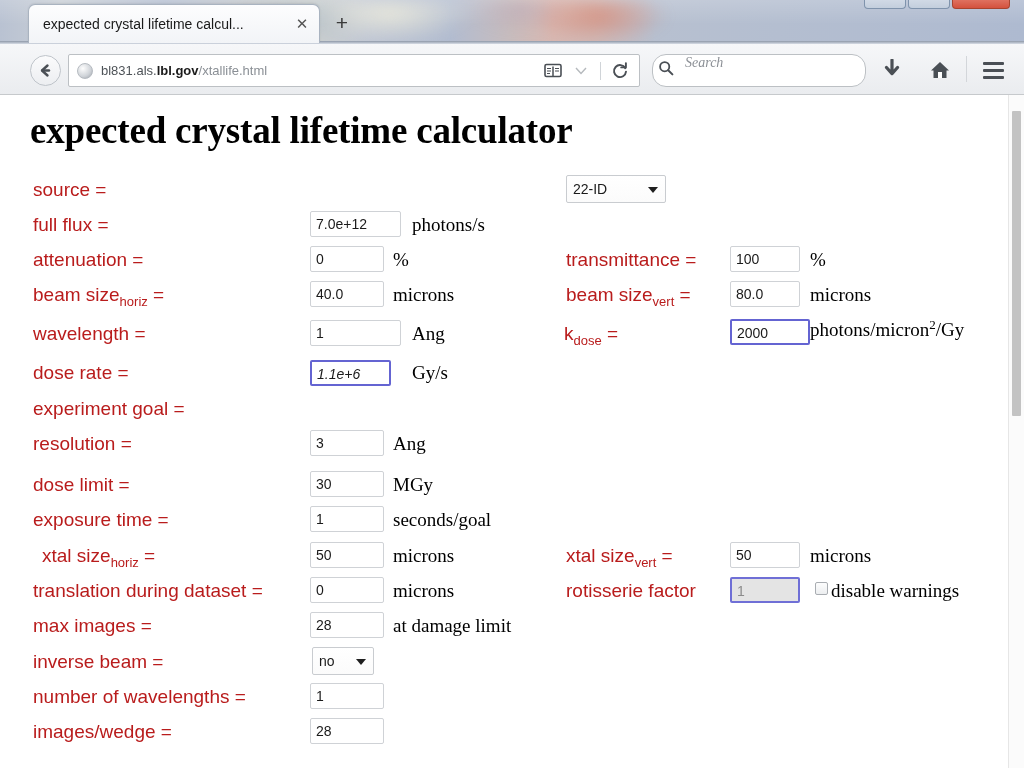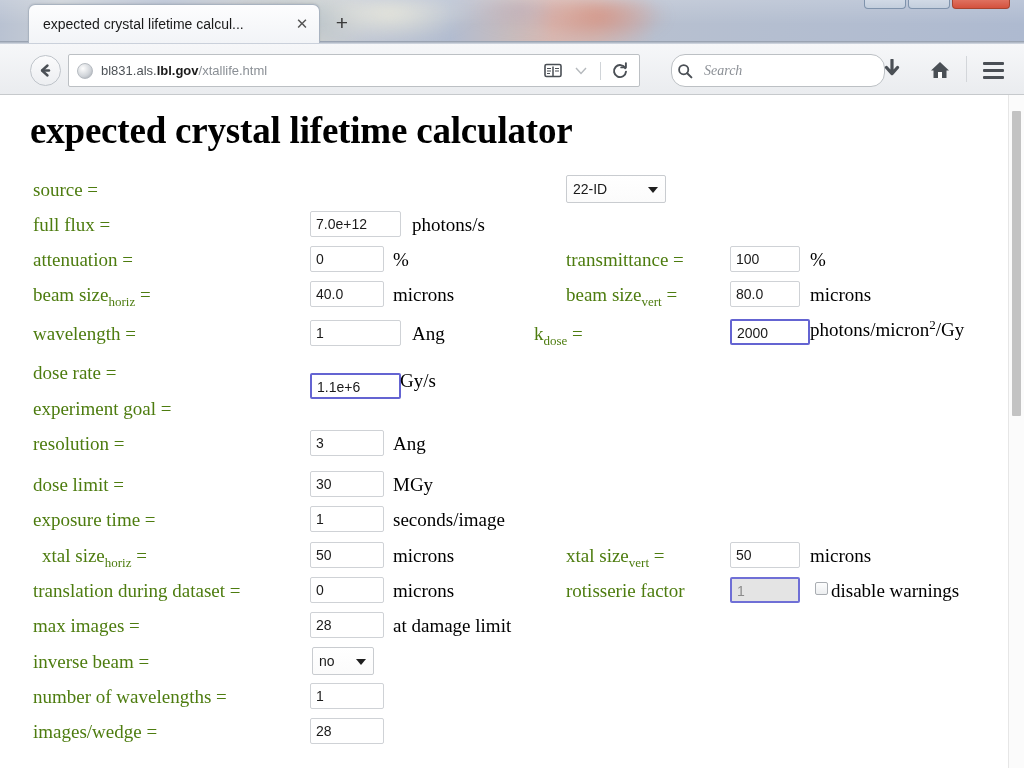--- a/index.html
+++ b/index.html
@@ -141,21 +141,21 @@
     display: flex; align-items: center; justify-content: center;
   }
   .url-divider { width: 1px; height: 18px; background: #d0d4d8; margin: 0 4px; }
 
   #searchbar {
     position: absolute; left: 652px; top: 10px;
     width: 212px; height: 31px;
     background: #ffffff;
     border: 1px solid #bcc0c4;
     border-radius: 14px;
-    display: flex; align-items: center; margin-left: 19px;
+    display: flex; align-items: flex-start;
   }
   #search-placeholder {
     font-family: "Liberation Serif", serif;
     font-style: italic;
     font-size: 14px; color: #8c9096; margin-left: 6px;
   }
   #download-btn { position: absolute; left: 878px; top: 12px; width: 28px; height: 28px;
     display:flex; align-items:center; justify-content:center; }
   #home-btn { position: absolute; left: 926px; top: 12px; width: 28px; height: 28px;
     display:flex; align-items:center; justify-content:center; }
@@ -183,23 +183,23 @@
   #form-area {
     position: absolute; left: 0; top: 78px;
     width: 1000px;
   }
   .row {
     position: relative;
     height: 35px;
   }
   .lbl {
     position: absolute;
-    font-family: Liberation Serif, serif;
+    font-family: Liberation Sans, sans-serif;
     font-size: 19px;
-    color: #4d7c0f;
+    color: #b91c1c;
     white-space: nowrap;
     top: 6px;
   }
   .lbl sub { font-size: 13px; }
   .unit {
     position: absolute;
     font-family: "Liberation Serif", serif;
     font-size: 19px;
     color: #000;
     white-space: nowrap;
@@ -403,29 +403,29 @@
         <div class="unit" style="left:393px;">microns</div>
         <div class="lbl" style="left:566px;"><span>beam size</span><sub>vert</sub><span> =</span></div>
         <div class="fld" style="left:730px; width:70px;">80.0</div>
         <div class="unit" style="left:810px;">microns</div>
       </div>
 
       <div class="row" style="height:43px;">
         <div class="lbl" style="left:33px; top:10px;">wavelength =</div>
         <div class="fld" style="left:310px; top:7px; width:91px;">1</div>
         <div class="unit" style="left:412px; top:10px;">Ang</div>
-        <div class="lbl" style="left:534px; top:10px;"><span>k</span><sub>dose</sub><span> =</span></div>
+        <div class="lbl" style="left:564px; top:10px;"><span>k</span><sub>dose</sub><span> =</span></div>
         <div class="fld hl" style="left:730px; top:6px; width:80px;">2000</div>
         <div class="unit" style="left:810px; top:4px;"><span>photons/micron</span><sup>2</sup><span>/Gy</span></div>
       </div>
 
       <div class="row" style="height:36px;padding-left:40px;">
         <div class="lbl" style="left:33px;">dose rate =</div>
-        <div class="fld hl" style="left:310px; top:17px; width:91px;">1.1e+6</div>
-        <div class="unit" style="left:400px;margin-top:8px;">Gy/s</div>
+        <div class="fld hl" style="left:310px; top:4px; width:81px;font-style:italic;">1.1e+6</div>
+        <div class="unit" style="left:412px;">Gy/s</div>
       </div>
 
       <div class="row">
         <div class="lbl" style="left:33px;">experiment goal =</div>
       </div>
 
       <div class="row" style="height:41px;">
         <div class="lbl" style="left:33px;">resolution =</div>
         <div class="fld" style="left:310px; width:74px;">3</div>
         <div class="unit" style="left:393px;">Ang</div>
@@ -433,21 +433,21 @@
 
       <div class="row">
         <div class="lbl" style="left:33px;">dose limit =</div>
         <div class="fld" style="left:310px; width:74px;">30</div>
         <div class="unit" style="left:393px;">MGy</div>
       </div>
 
       <div class="row" style="height:36px;">
         <div class="lbl" style="left:33px;">exposure time =</div>
         <div class="fld" style="left:310px; width:74px;">1</div>
-        <div class="unit" style="left:393px;">seconds/image</div>
+        <div class="unit" style="left:393px;">seconds/goal</div>
       </div>
 
       <div class="row">
         <div class="lbl" style="left:42px;"><span>xtal size</span><sub>horiz</sub><span> =</span></div>
         <div class="fld" style="left:310px; width:74px;">50</div>
         <div class="unit" style="left:393px;">microns</div>
         <div class="lbl" style="left:566px;"><span>xtal size</span><sub>vert</sub><span> =</span></div>
         <div class="fld" style="left:730px; width:70px;">50</div>
         <div class="unit" style="left:810px;">microns</div>
       </div>

